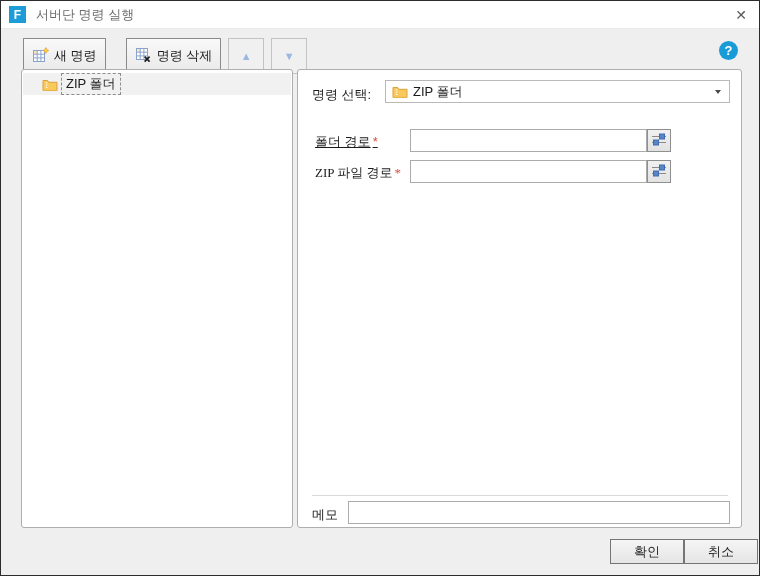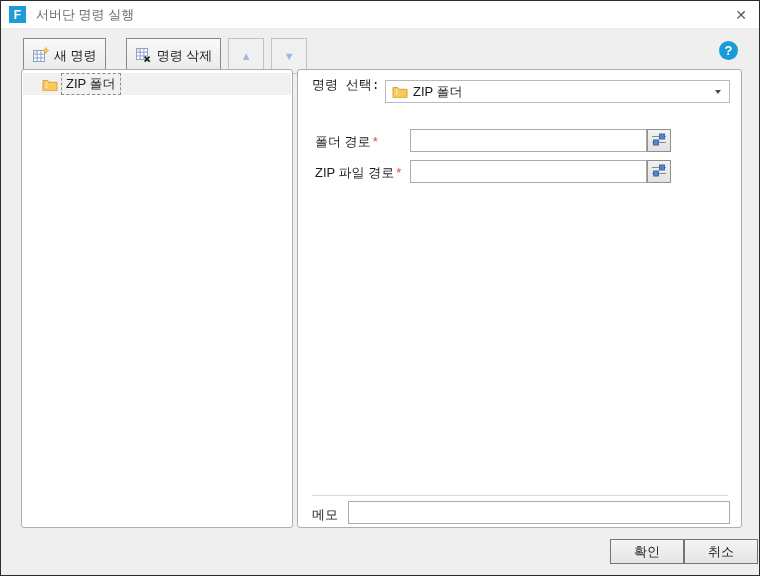--- a/index.html
+++ b/index.html
@@ -100,23 +100,23 @@
 
   
   .footer-btn {
     position:absolute; top:538px; width:74px; height:25px;
     border:1px solid #757575; background:linear-gradient(#f5f5f5,#e5e5e5);
     font-size:13px; color:#1b1b1b; display:flex; align-items:center; justify-content:center;
   }
   .ok-btn { left:609px; }
   .cancel-btn { left:643px;margin-left:40px; }
 
-  .lbl-cmd { left:14px; top:6px;font-family:Liberation Mono, monospace; }
-  .lbl-f1  { left:17px; top:63px; }
-  .lbl-f2  { left:17px; top:94px; }
+  .lbl-cmd { left:14px; top:16px; }
+  .lbl-f1  { left:17px; top:63px;text-decoration:underline; }
+  .lbl-f2  { left:17px; top:94px;font-family:Liberation Serif, serif; }
 </style>
 </head>
 <body>
 
 <div class="window">
 
   <div class="titlebar">
     <div class="app-icon">F</div>
     <div class="title-text">서버단 명령 실행</div>
     <div class="close-btn">✕</div>

